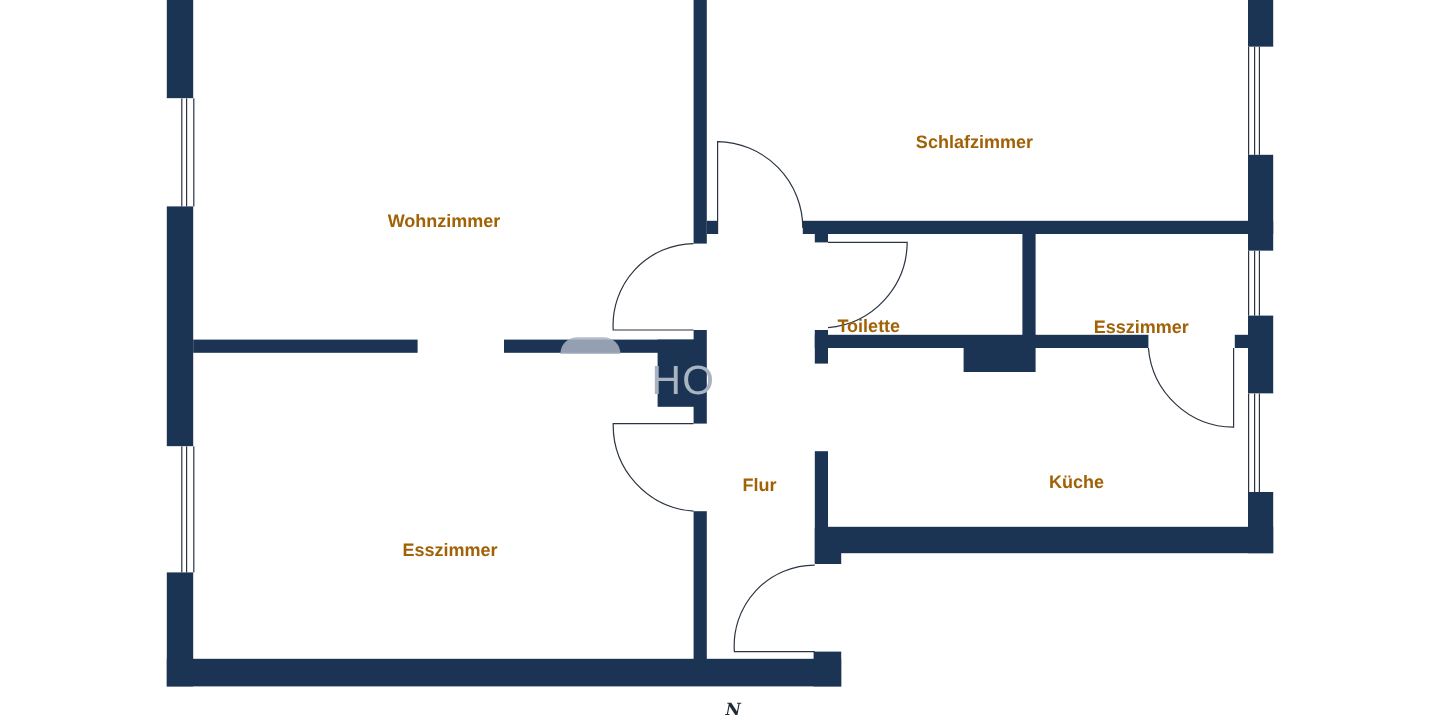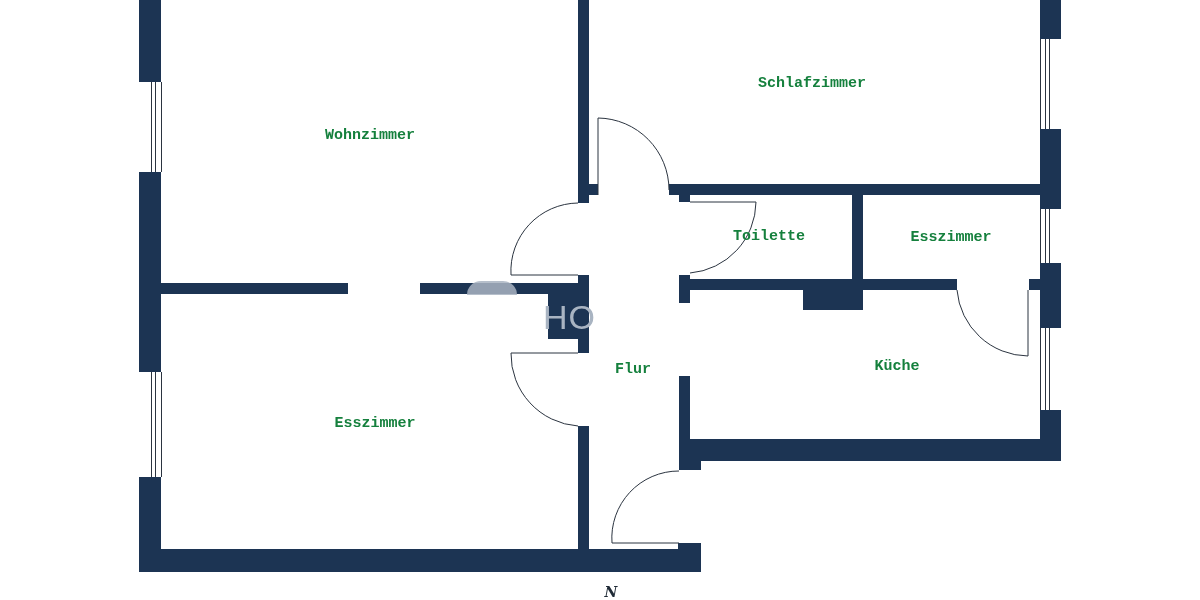--- a/index.html
+++ b/index.html
@@ -1,21 +1,21 @@
 <!DOCTYPE html>
 <html><head>
 <meta charset="utf-8">
 <style>
   html, body { margin: 0; padding: 0; background: #ffffff; }
   body { width: 1200px; height: 600px; position: relative; overflow: hidden; font-family: "Liberation Sans", sans-serif; }
   .plan { position: absolute; left: 0; top: 0; width: 1200px; height: 600px; }
   .wall { position: absolute; background: #1d3557; background: #1c3453; }
   .win { position: absolute; background: #ffffff; }
   .win .ln { position: absolute; background: #2b3440; }
-  .label { position: absolute; font-family: Liberation Mono, monospace; font-weight: bold; font-size: 15px; color: #15803d; white-space: nowrap; transform: translate(-50%, -50%); }
+  .label { position: absolute; font-family: Liberation Sans, sans-serif; font-weight: bold; font-size: 15px; color: #a16207; white-space: nowrap; transform: translate(-50%, -50%); margin-top: 36px; }
   .north { position: absolute; font-family: "DejaVu Serif", serif; font-weight: bold; font-style: italic; font-size: 14px; color: #1f2a36; transform: translate(-50%, -50%); }
   .watermark { position: absolute; font-family: "Liberation Sans", sans-serif; font-size: 34px; color: #a9b4c2; letter-spacing: 1px; }
   svg.doors { position: absolute; left: 0; top: 0; }
 </style>
 </head>
 <body>
 
 <div class="plan">
 
   <div class="wall" style="left:139px;top:0;width:22px;height:82px;"></div>
@@ -90,22 +90,22 @@
 
       <path d="M957 290 A 72 72 0 0 0 1028 356 L1028 290"></path>
 
       <path d="M679 471 A 67 67 0 0 0 612 543 L679 543"></path>
     </g>
   </svg>
 
   <div style="position:absolute;left:467px;top:281px;width:50px;height:14px;border-radius:25px 25px 0 0;background:#a9b4c2;opacity:0.85;"></div>
   <div class="watermark" style="left:543px;top:298px;">HO</div>
 
-  <div class="label" style="left:370px;top:135px;">Wohnzimmer</div>
+  <div class="label" style="left:370px;top:149px;">Wohnzimmer</div>
   <div class="label" style="left:812px;top:83px;">Schlafzimmer</div>
-  <div class="label" style="left:769px;top:236px;">Toilette</div>
+  <div class="label" style="left:724px;top:236px;">Toilette</div>
   <div class="label" style="left:951px;top:237px;">Esszimmer</div>
   <div class="label" style="left:633px;top:369px;">Flur</div>
   <div class="label" style="left:897px;top:366px;">Küche</div>
   <div class="label" style="left:375px;top:423px;">Esszimmer</div>
 
   <div class="north" style="left:611px;top:592px;">N</div>
 </div>
 
 </body></html>

